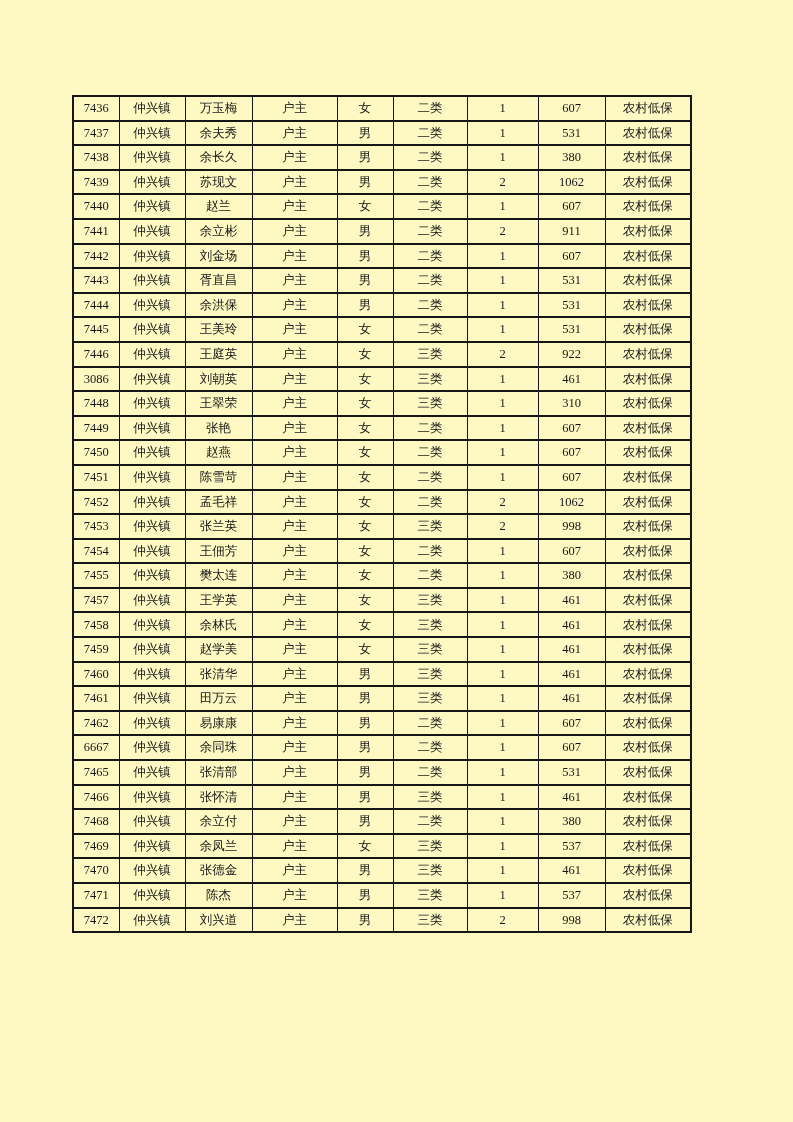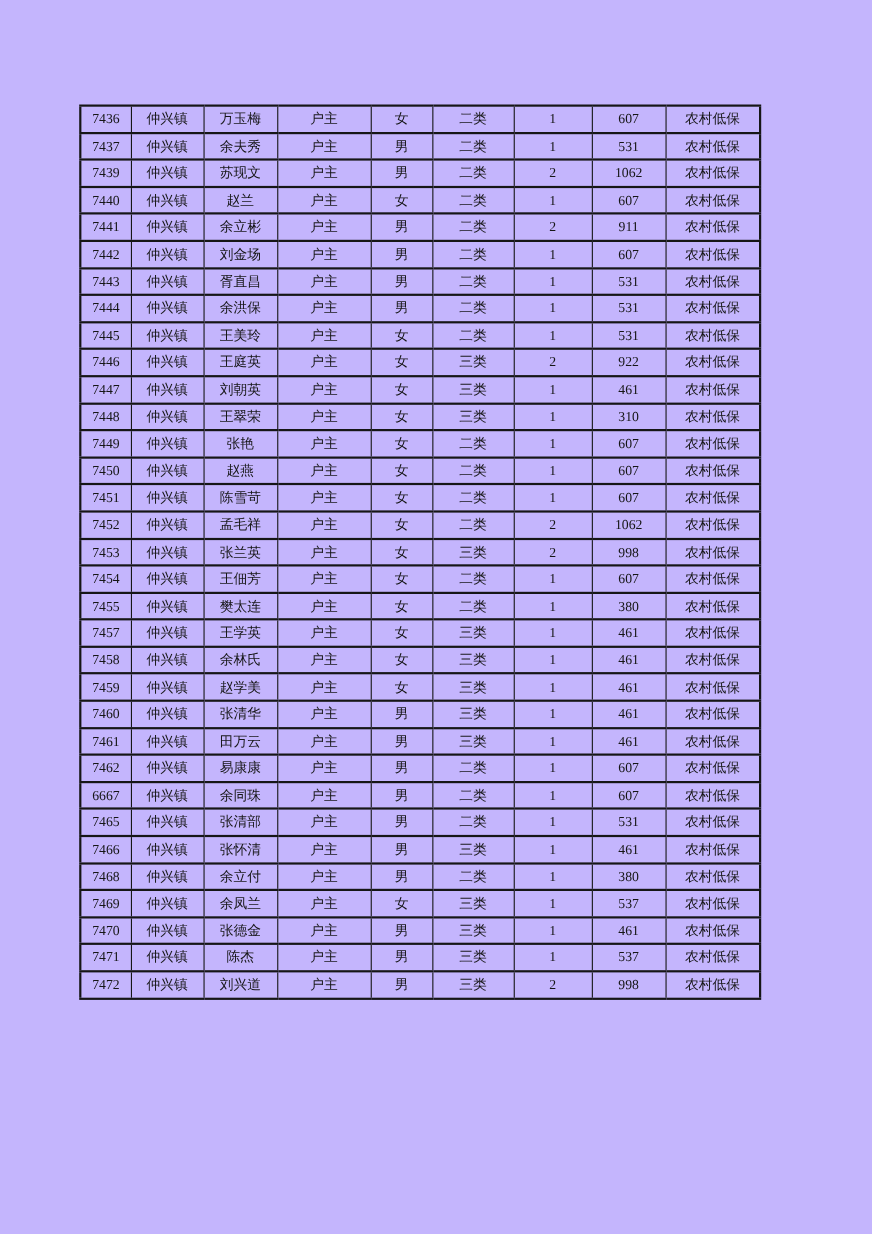--- a/index.html
+++ b/index.html
@@ -5,21 +5,21 @@
   html, body {
     margin: 0;
     padding: 0;
     background: #e8e8e8;
   }
   .page {
     position: relative;
     width: 793px;
     height: 1122px;
     margin: 0 auto;
-    background: #c4b5fd;
+    background: #fef9c3;
     font-family: "Liberation Serif", "DejaVu Serif", serif;
     overflow: hidden;
   }
   table.roster {
     position: absolute;
     left: 72px;
     top: 95px;
     width: 618px;
     border-collapse: collapse;
     table-layout: fixed;
@@ -74,20 +74,31 @@
           <td>仲兴镇</td>
           <td>余夫秀</td>
           <td>户主</td>
           <td>男</td>
           <td>二类</td>
           <td>1</td>
           <td>531</td>
           <td>农村低保</td>
         </tr>
         <tr>
+          <td>7438</td>
+          <td>仲兴镇</td>
+          <td>余长久</td>
+          <td>户主</td>
+          <td>男</td>
+          <td>二类</td>
+          <td>1</td>
+          <td>380</td>
+          <td>农村低保</td>
+        </tr>
+        <tr>
           <td>7439</td>
           <td>仲兴镇</td>
           <td>苏现文</td>
           <td>户主</td>
           <td>男</td>
           <td>二类</td>
           <td>2</td>
           <td>1062</td>
           <td>农村低保</td>
         </tr>
@@ -162,21 +173,21 @@
           <td>仲兴镇</td>
           <td>王庭英</td>
           <td>户主</td>
           <td>女</td>
           <td>三类</td>
           <td>2</td>
           <td>922</td>
           <td>农村低保</td>
         </tr>
         <tr>
-          <td>7447</td>
+          <td>3086</td>
           <td>仲兴镇</td>
           <td>刘朝英</td>
           <td>户主</td>
           <td>女</td>
           <td>三类</td>
           <td>1</td>
           <td>461</td>
           <td>农村低保</td>
         </tr>
         <tr>

